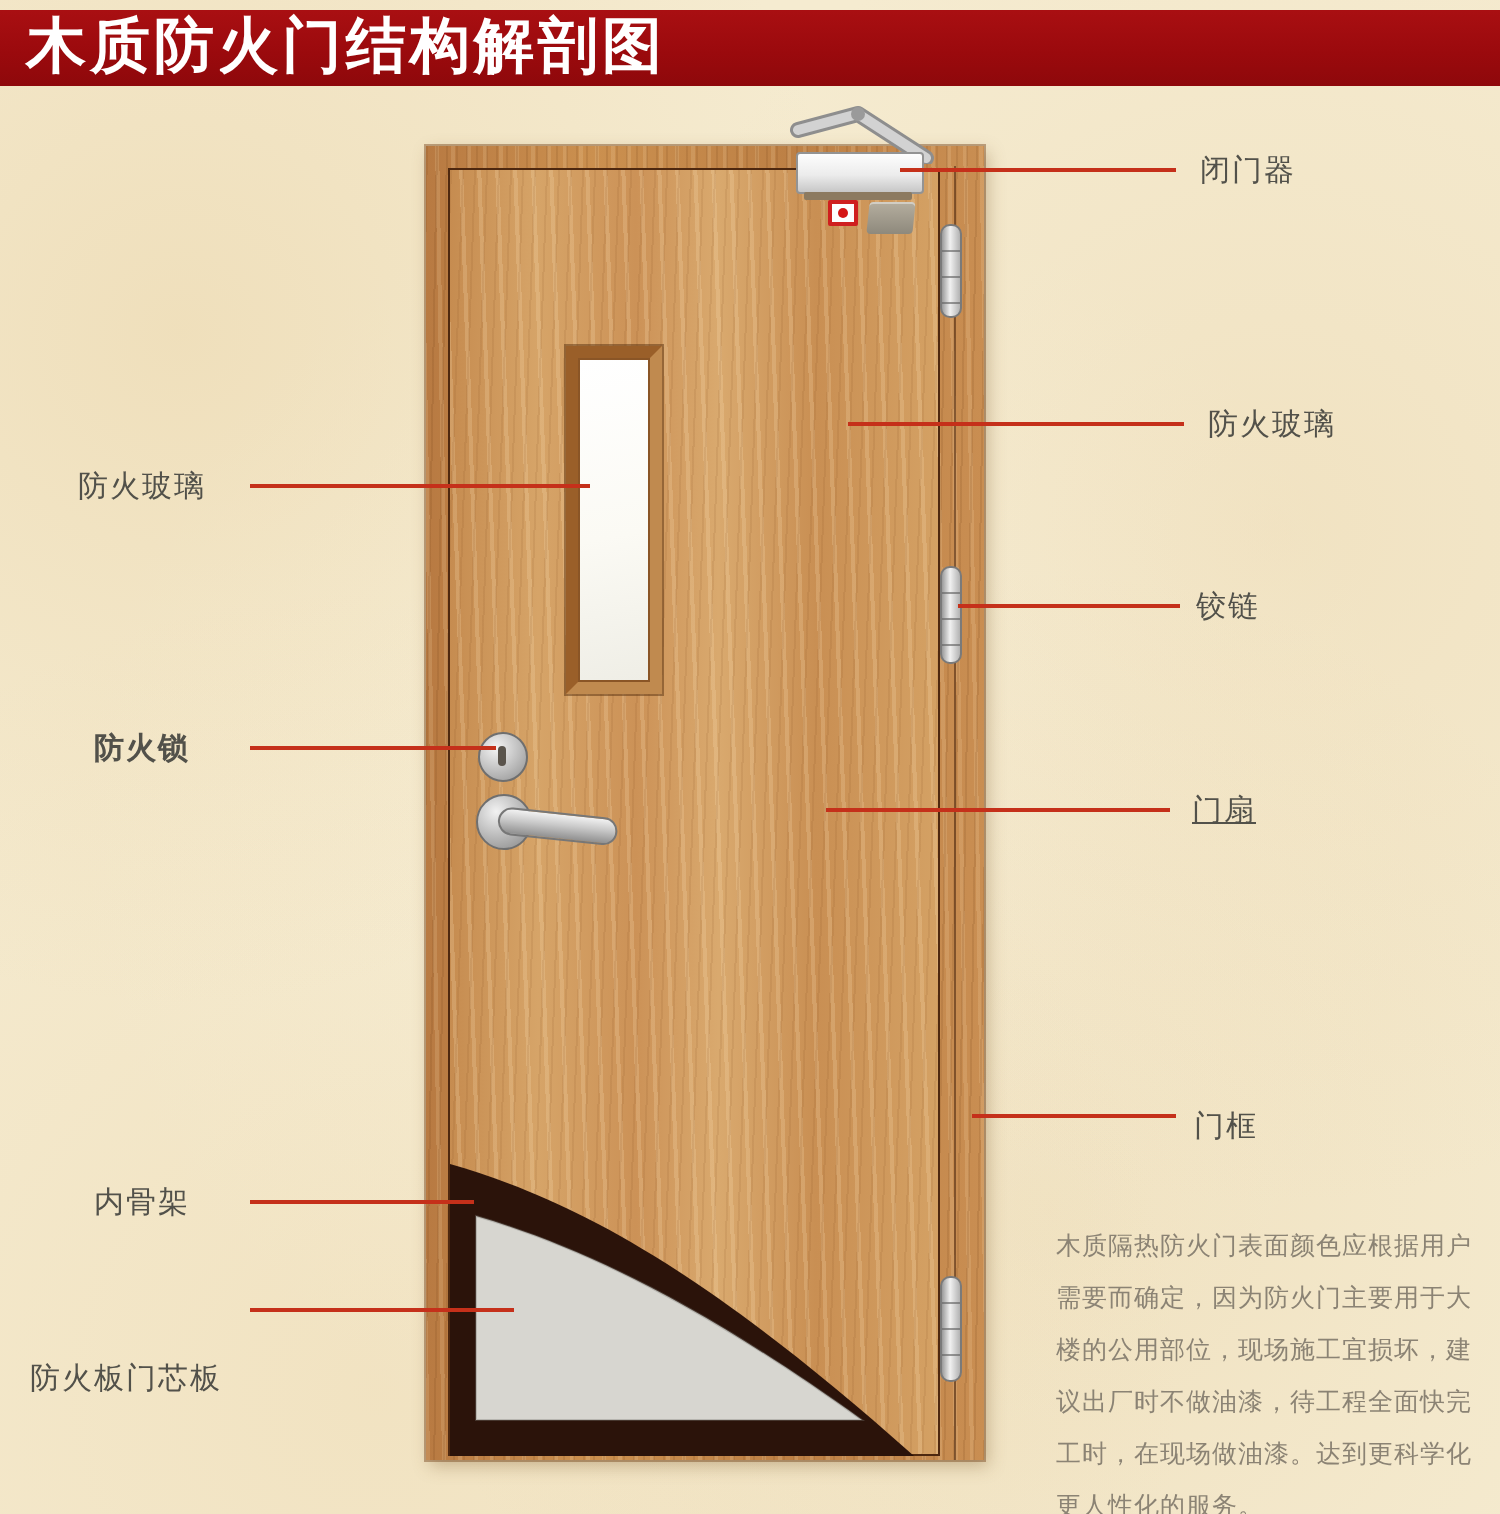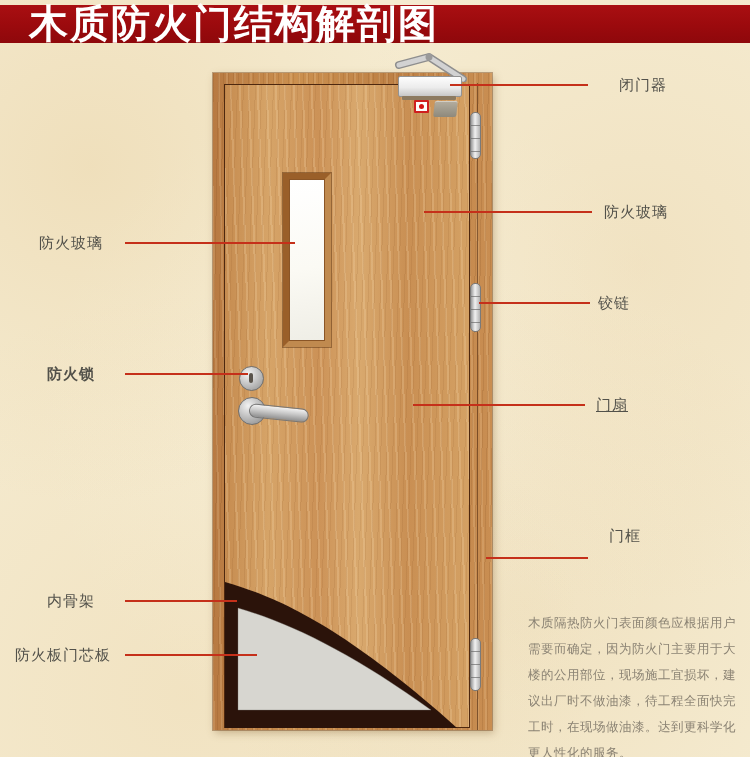--- a/index.html
+++ b/index.html
@@ -14,22 +14,22 @@
       radial-gradient(circle at 25% 92%, rgba(230,202,150,.25), rgba(230,202,150,0) 45%),
       radial-gradient(circle at 50% 55%, rgba(250,244,224,.6), rgba(250,244,224,0) 60%);
   }
   
   .banner{
     position:absolute;left:0;top:5px;width:750px;height:38px;
     background:linear-gradient(180deg,#a90f12,#9b0a0d 55%,#8e080b);
     display:flex;align-items:center;
   }
   .banner-text{
-    color:#ffffff;font-size:39px;font-weight:bold;letter-spacing:2px;
-    padding-left:29px;line-height:38px;white-space:nowrap;
+    color:#ffffff;font-size:30px;font-weight:bold;letter-spacing:2px;
+    padding-left:13px;line-height:38px;white-space:nowrap;
   }
   
   .door-assembly{
     position:absolute;left:213px;top:73px;width:279px;height:657px;
     background-color:#c5854b;
     background-image:
       repeating-linear-gradient(91deg, rgba(110,60,18,.14) 0 1px, rgba(0,0,0,0) 1px 5px),
       repeating-linear-gradient(89deg, rgba(255,228,185,.16) 0 2px, rgba(0,0,0,0) 2px 8px),
       linear-gradient(90deg,#b87a42 0%,#cb904f 30%,#bd8045 65%,#c98e52 100%);
     box-shadow:0 0 0 1px rgba(120,70,30,.45), 2px 3px 8px rgba(120,85,40,.35);
@@ -125,26 +125,26 @@
   .ld-core{left:125px;top:654px;width:132px;}
   
   .callout{
     position:absolute;font-size:15px;color:#52514a;letter-spacing:1px;
     line-height:18px;white-space:nowrap;
   }
   .cl-left{text-align:center;width:102px;left:20px;}
   .cl-glass{top:234px;}
   .cl-lock{top:365px;font-weight:bold;}
   .cl-skeleton{top:592px;}
-  .cl-core{top:646px;width:118px;left:4px;}
-  .cl-closer{left:619px;top:76px;}
+  .cl-core{top:680px;width:118px;left:4px;}
+  .cl-closer{left:600px;top:76px;}
   .cl-veneer{left:604px;top:203px;}
   .cl-hinge{left:598px;top:294px;}
   .cl-leaf{left:596px;top:396px;text-decoration:underline;}
-  .cl-frame{left:597px;top:527px;margin-left:12px;}
+  .cl-frame{left:597px;top:554px;}
   
   .description{
     position:absolute;left:528px;top:610px;width:208px;
     font-size:12.5px;line-height:26px;color:#8b8374;letter-spacing:.5px;
     text-align:justify;
   }
 </style>
 </head>
 <body>
 

